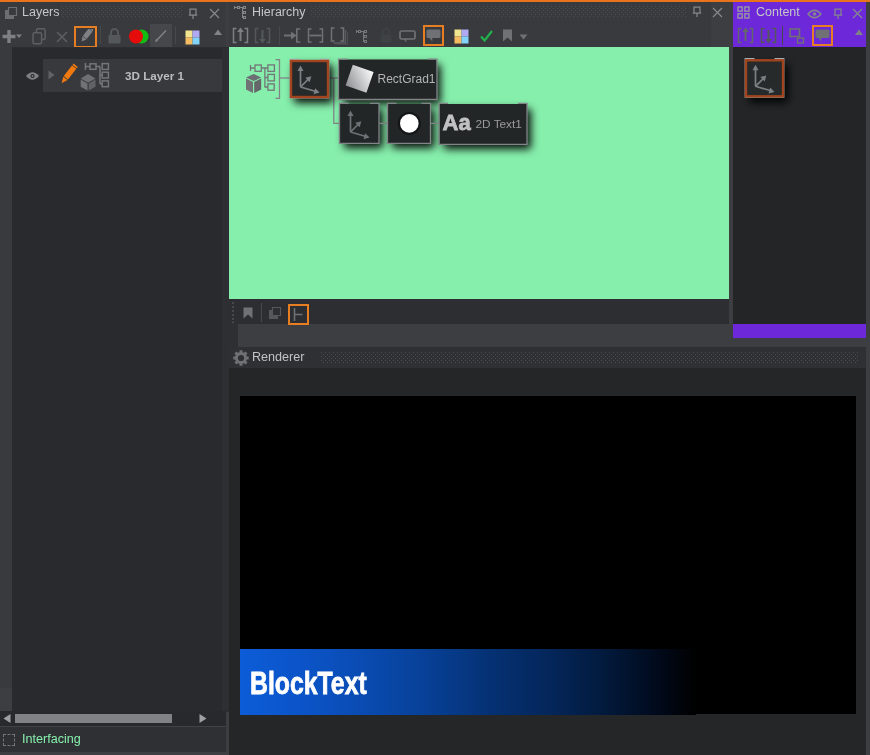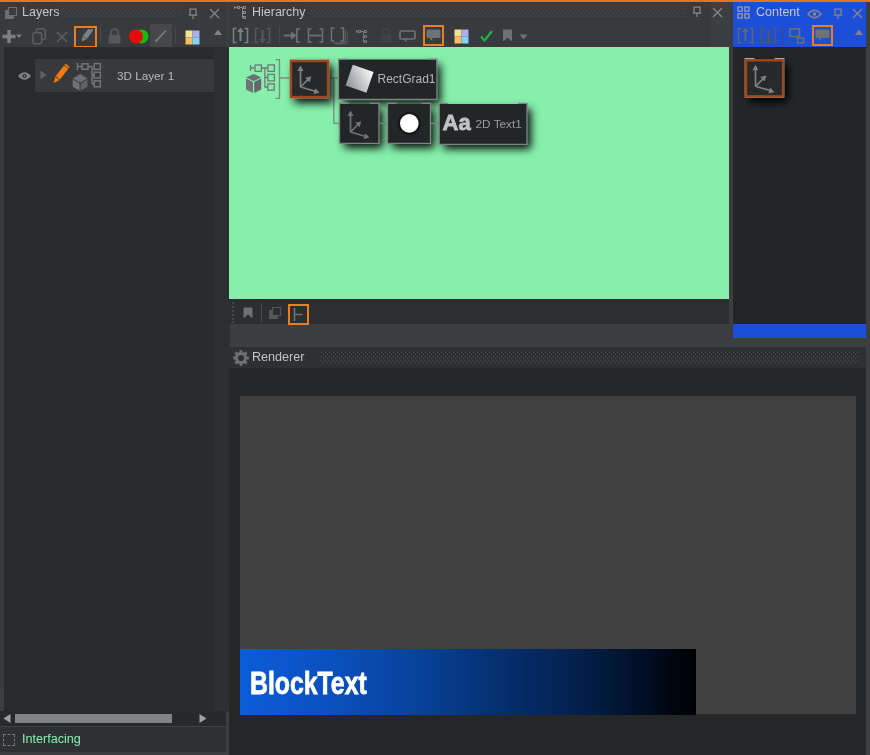--- a/index.html
+++ b/index.html
@@ -79,21 +79,21 @@
       <rect x="0.5" y="0.5" width="7" height="7" fill="#f2e590"></rect>
       <rect x="7.5" y="0.5" width="7" height="7" fill="#b0aaf2"></rect>
       <rect x="0.5" y="7.5" width="7" height="7" fill="#f5bc62"></rect>
       <rect x="7.5" y="7.5" width="7" height="7" fill="#83d2f8"></rect>
     </svg>
     <svg class="abs" style="left:214px;top:5px;" width="8" height="6" viewBox="0 0 8 6">
         <path d="M0 6 h8 l-4 -5.4 z" fill="#808386"></path>
       </svg>
   </div>
 
-  <div class="abs" style="left:4px;top:45px;width:226px;height:664px;background:#292a2d;border-top:1px solid #2b2d30;">
+  <div class="abs" style="left:12px;top:45px;width:226px;height:664px;background:#292a2d;border-top:1px solid #2b2d30;font-weight:bold;">
 
     <div class="abs" style="left:210px;top:0;width:16px;height:664px;background:#2d2f32;"></div>
 
     <div class="abs" style="left:31px;top:10.5px;width:179px;height:33.5px;background:#37393c;"></div>
 
     <svg class="abs" style="left:13px;top:22.5px;" width="15" height="10" viewBox="0 0 15 10">
       <path d="M1 5 Q7.5 -2.5 14 5 Q7.5 12.5 1 5 Z" fill="#7e8084"></path>
       <circle cx="7.5" cy="5" r="2.1" fill="#292a2d"></circle>
       <circle cx="7.5" cy="5" r="0.9" fill="#7e8084"></circle>
     </svg>
@@ -369,21 +369,21 @@
     </svg>
 
     <div class="abs" style="left:59px;top:5px;width:17px;height:17px;border:2px solid #e87e22;">
       <svg class="abs" style="left:3px;top:2px;" width="11" height="13" viewBox="0 0 11 13">
         <path d="M1.5 0 v13 M1.5 6.5 h8" stroke="#6f7174" stroke-width="1.6"></path>
       </svg>
     </div>
   </div>
 </div>
 
-<div class="abs" style="left:733px;top:2px;width:133px;height:336px;background:#1d4ed8;">
+<div class="abs" style="left:733px;top:2px;width:133px;height:336px;background:#6d28d9;">
 
   <svg class="abs" style="left:4px;top:4px;" width="13" height="13" viewBox="0 0 13 13">
     <g fill="none" stroke="#9a9da0" stroke-width="1.3">
       <rect x="1" y="1" width="4.2" height="4.2"></rect>
         <rect x="7.8" y="1" width="4.2" height="4.2"></rect>
       <rect x="1" y="7.8" width="4.2" height="4.2"></rect>
         <rect x="7.8" y="7.8" width="4.2" height="4.2"></rect>
     </g>
   </svg>
   <div class="abs title" style="left:23px;top:3px;">Content</div>
@@ -455,17 +455,17 @@
 
   <div class="abs" style="left:0;top:0;width:637px;height:21px;background:#2e3033;">
     <svg class="abs" style="left:4px;top:3px;" width="16" height="16" viewBox="0 0 16 16">
       <path d="M13.81 6.50 L15.75 6.49 L15.75 9.51 L13.81 9.50 L13.17 11.05 L14.55 12.42 L12.42 14.55 L11.05 13.17 L9.50 13.81 L9.51 15.75 L6.49 15.75 L6.50 13.81 L4.95 13.17 L3.58 14.55 L1.45 12.42 L2.83 11.05 L2.19 9.50 L0.25 9.51 L0.25 6.49 L2.19 6.50 L2.83 4.95 L1.45 3.58 L3.58 1.45 L4.95 2.83 L6.50 2.19 L6.49 0.25 L9.51 0.25 L9.50 2.19 L11.05 2.83 L12.42 1.45 L14.55 3.58 L13.17 4.95 Z" fill="#6e7174"></path>
       <circle cx="8" cy="8" r="3.1" fill="#2e3033"></circle>
     </svg>
     <div class="abs" style="left:23px;top:3px;font-size:12.6px;color:#c0c2c5;">Renderer</div>
     <div class="abs dots" style="left:92px;top:5px;width:538px;height:11px;"></div>
   </div>
 
-  <div class="abs" style="left:11px;top:48.6px;width:616px;height:318px;background:#404040;">
+  <div class="abs" style="left:11px;top:48.6px;width:616px;height:318px;background:#000000;">
     <div class="abs" style="left:0;top:253.6px;width:456px;height:65.4px;background:linear-gradient(90deg,#0c5cd8 0%,#0b53c6 15%,#0949ac 30%,#073f94 42%,#053173 55%,#04265a 68%,#021a3c 80%,#010c20 90%,#000 100%);"></div>
     <div class="abs" style="left:10px;top:270px;font-size:31px;font-weight:bold;color:#fff;transform:scale(0.8,1);transform-origin:0 0;-webkit-text-stroke:0.8px #fff;">BlockText</div>
   </div>
 </div>
 
 </body></html>

